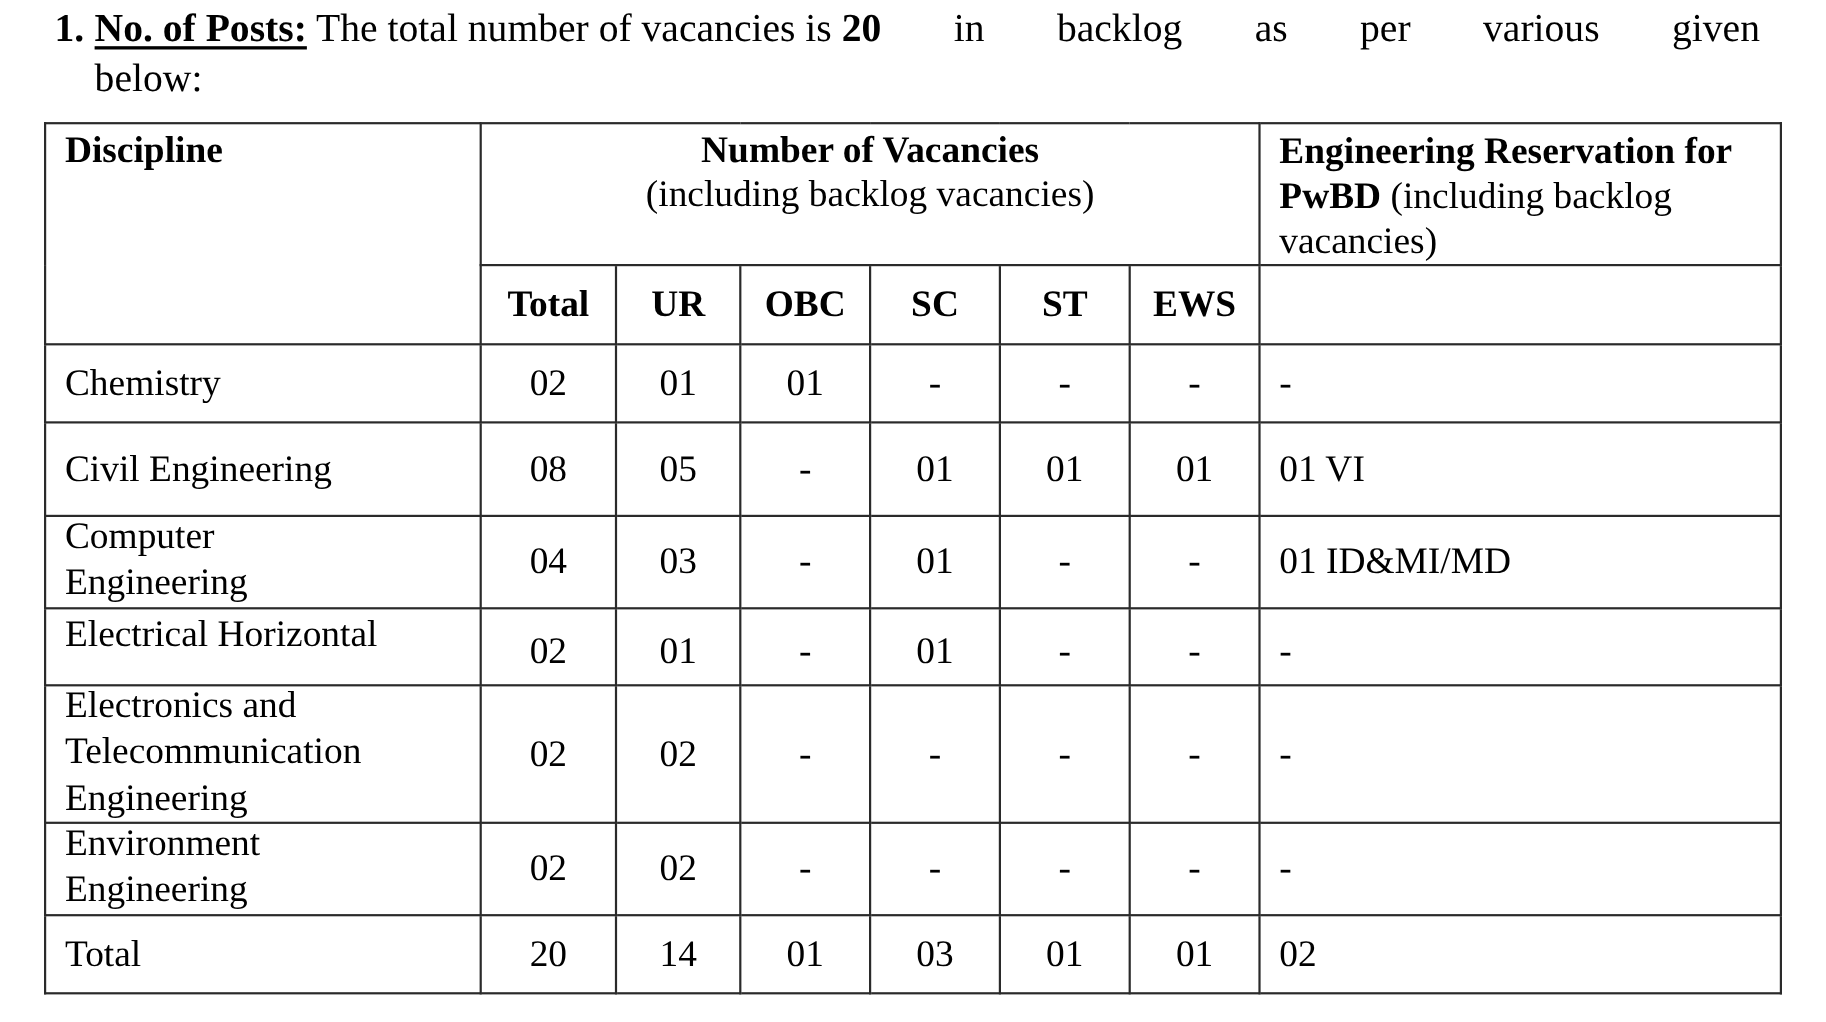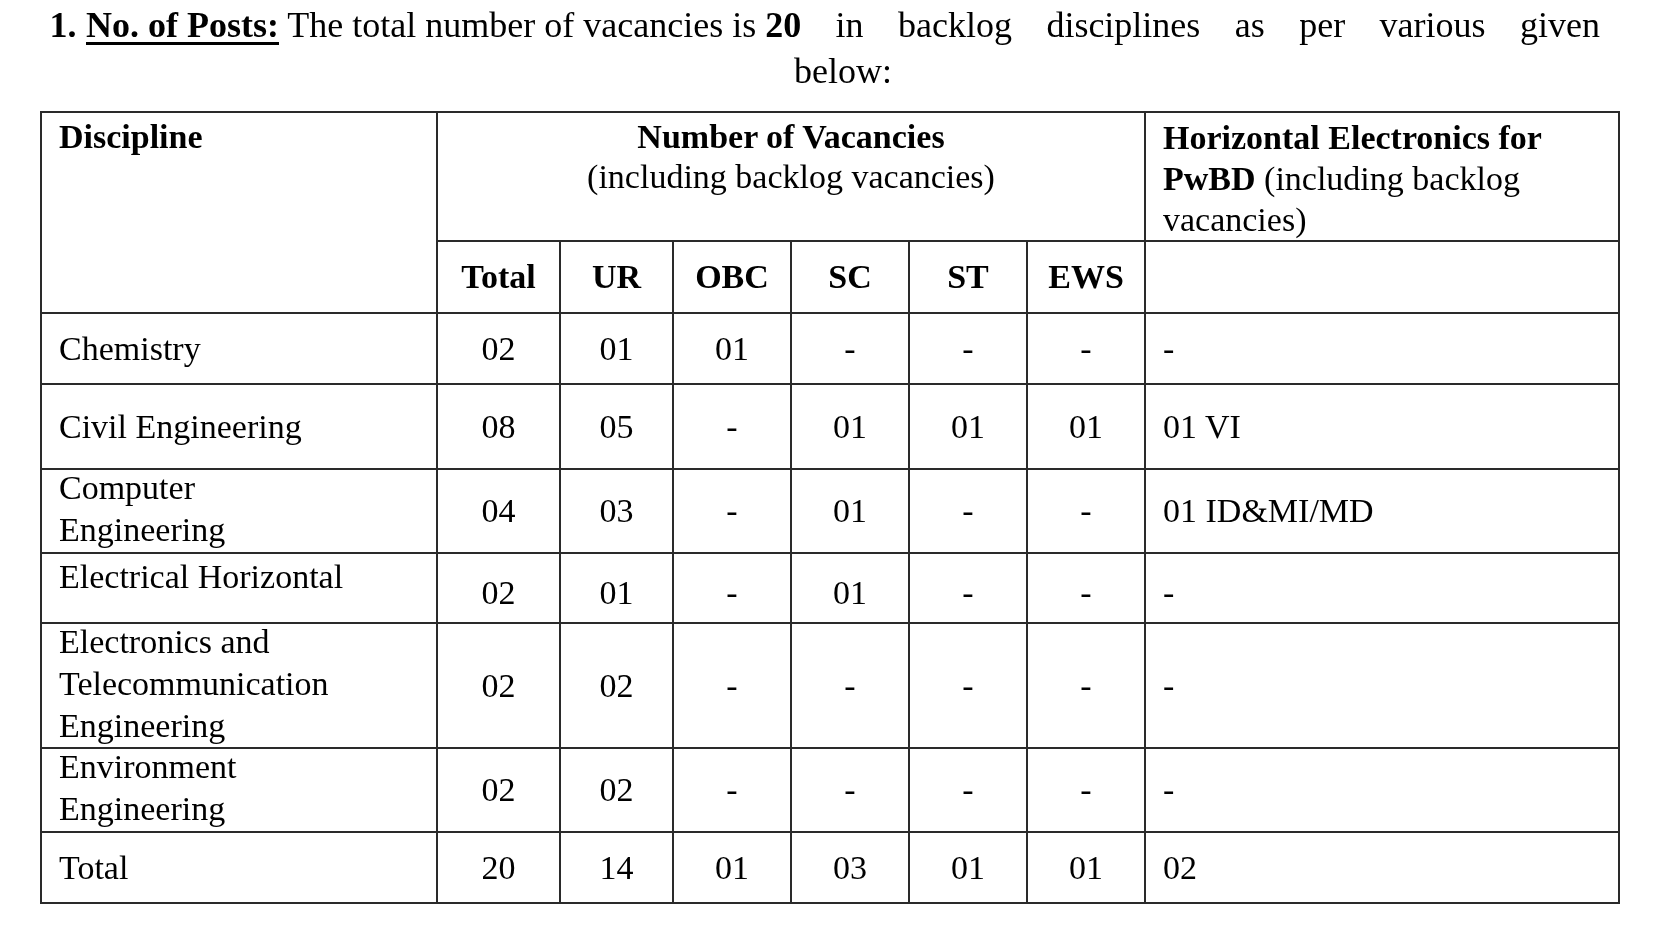--- a/index.html
+++ b/index.html
@@ -31,21 +31,20 @@
     }
     .intro .heading {
       font-weight: bold;
       text-decoration: underline;
       text-decoration-thickness: 3px;
       text-underline-offset: 5px;
     }
     .intro .b { font-weight: bold; }
     .intro .line2 {
       padding-left: 46px;
-      text-align: center;
     }
     .intro .justify {
       display: flex;
       justify-content: space-between;
     }
 
     table.vac {
       position: absolute;
       left: 40px;
       top: 111px;
@@ -120,21 +119,20 @@
     .r4 .num, .r4 .num-b, .r4 .hr-cell { padding-top: 10px !important; }
   </style>
 </head>
 <body>
 
 <div class="intro">
   <div class="justify">
     <span><span class="num">1.</span><span class="heading">No. of Posts:</span><span> The total number of vacancies is </span><span class="b">20</span></span>
     <span>in</span>
     <span>backlog</span>
-    <span>disciplines</span>
     <span>as</span>
     <span>per</span>
     <span>various</span>
     <span>given</span>
   </div>
   <div class="line2">below:</div>
 </div>
 
 <table class="vac">
   <colgroup>
@@ -148,21 +146,21 @@
       <col class="col-hr">
   </colgroup>
   <tbody>
       <tr>
     <th class="hdr-disc" rowspan="2">Discipline</th>
     <th class="hdr-num" colspan="6">
       <span class="t">Number of Vacancies</span>
       <span>(including backlog vacancies)</span>
     </th>
     <th class="hdr-hr">
-      <span class="b">Horizontal Electronics for</span><br>
+      <span class="b">Engineering Reservation for</span><br>
       <span class="b">PwBD</span><span> (including backlog vacancies)</span>
     </th>
   </tr>
   <tr>
     <th class="sub-hdr">Total</th>
     <th class="sub-hdr">UR</th>
     <th class="sub-hdr">OBC</th>
     <th class="sub-hdr">SC</th>
     <th class="sub-hdr">ST</th>
     <th class="sub-hdr">EWS</th>

